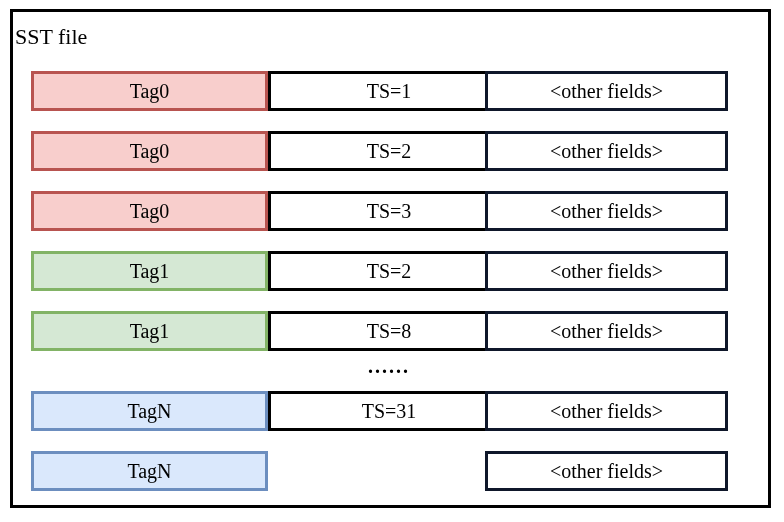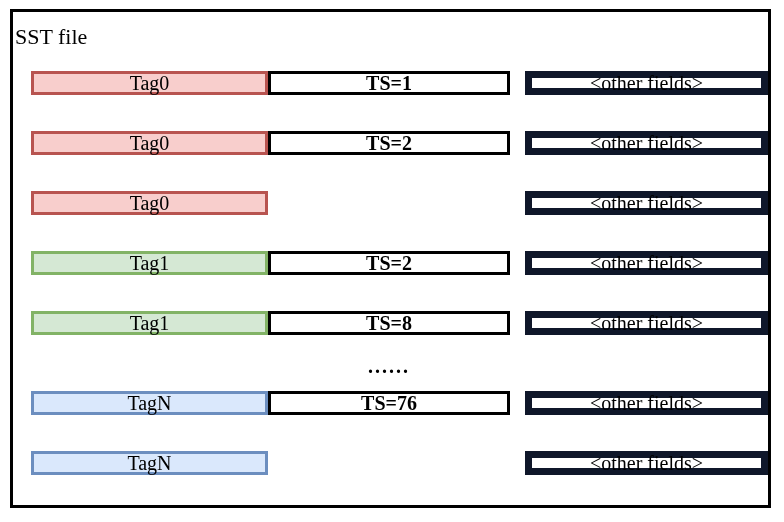--- a/index.html
+++ b/index.html
@@ -19,32 +19,32 @@
   }
   .diagram-title {
     position: absolute;
     left: 2px; top: 12px;
     font-size: 22px;
     color: #000000;
     white-space: nowrap;
   }
   .cell {
     position: absolute;
-    height: 24px;
+    height: 40px;
     display: flex;
     align-items: center;
     justify-content: center;
     font-size: 20px;
     color: #000000;
     background: #ffffff;
     white-space: nowrap;
   }
   .tag-cell   { left: 18px;  width: 237px; border: 3px solid #000; }
-  .ts-cell    { left: 255px; width: 242px; border: 3px solid #000000; font-weight: bold; }
-  .other-cell { left: 512px; width: 243px; border: 7px solid #0f172a; }
+  .ts-cell    { left: 255px; width: 242px; border: 3px solid #000000; }
+  .other-cell { left: 472px; width: 243px; border: 3px solid #0f172a; }
   .row-0 { top: 59px; }
   .row-1 { top: 119px; }
   .row-2 { top: 179px; }
   .row-3 { top: 239px; }
   .row-4 { top: 299px; }
   .row-5 { top: 379px; }
   .row-6 { top: 439px; }
   .ellipsis {
     position: absolute;
     left: 255px; top: 341px;
@@ -66,31 +66,32 @@
 
   <div class="cell tag-cell row-0" style="background: rgb(248, 206, 204); border-color: rgb(184, 84, 80);">Tag0</div>
   <div class="cell ts-cell row-0">TS=1</div>
   <div class="cell other-cell row-0">&lt;other fields&gt;</div>
 
   <div class="cell tag-cell row-1" style="background: rgb(248, 206, 204); border-color: rgb(184, 84, 80);">Tag0</div>
   <div class="cell ts-cell row-1">TS=2</div>
   <div class="cell other-cell row-1">&lt;other fields&gt;</div>
 
   <div class="cell tag-cell row-2" style="background: rgb(248, 206, 204); border-color: rgb(184, 84, 80);">Tag0</div>
+  <div class="cell ts-cell row-2">TS=3</div>
   <div class="cell other-cell row-2">&lt;other fields&gt;</div>
 
   <div class="cell tag-cell row-3" style="background: rgb(213, 232, 212); border-color: rgb(130, 179, 102);">Tag1</div>
   <div class="cell ts-cell row-3">TS=2</div>
   <div class="cell other-cell row-3">&lt;other fields&gt;</div>
 
   <div class="cell tag-cell row-4" style="background: rgb(213, 232, 212); border-color: rgb(130, 179, 102);">Tag1</div>
   <div class="cell ts-cell row-4">TS=8</div>
   <div class="cell other-cell row-4">&lt;other fields&gt;</div>
 
   <div class="ellipsis">......</div>
 
   <div class="cell tag-cell row-5" style="background: rgb(218, 232, 252); border-color: rgb(108, 142, 191);">TagN</div>
-  <div class="cell ts-cell row-5">TS=76</div>
+  <div class="cell ts-cell row-5">TS=31</div>
   <div class="cell other-cell row-5">&lt;other fields&gt;</div>
 
   <div class="cell tag-cell row-6" style="background: rgb(218, 232, 252); border-color: rgb(108, 142, 191);">TagN</div>
   <div class="cell other-cell row-6">&lt;other fields&gt;</div>
 </div>
 
 </body></html>

